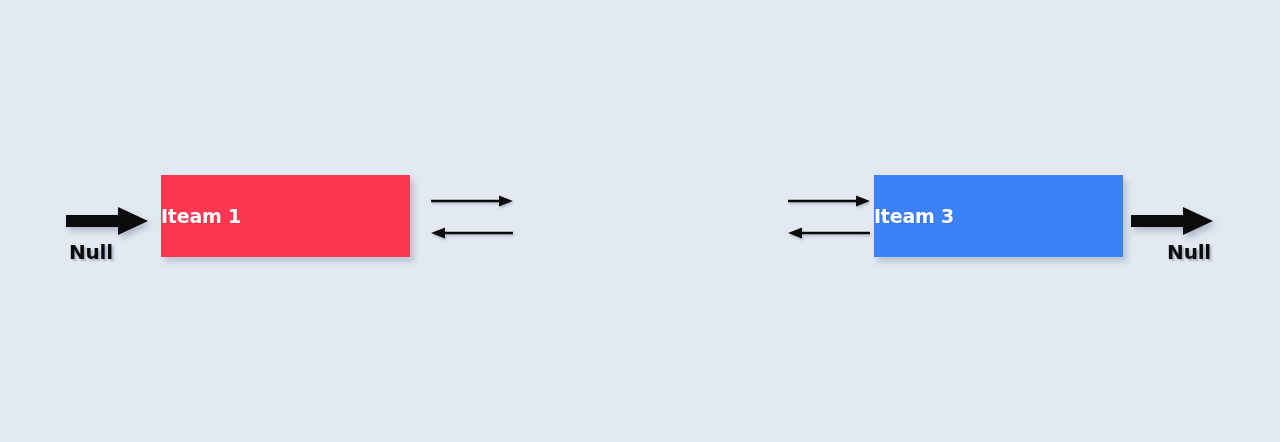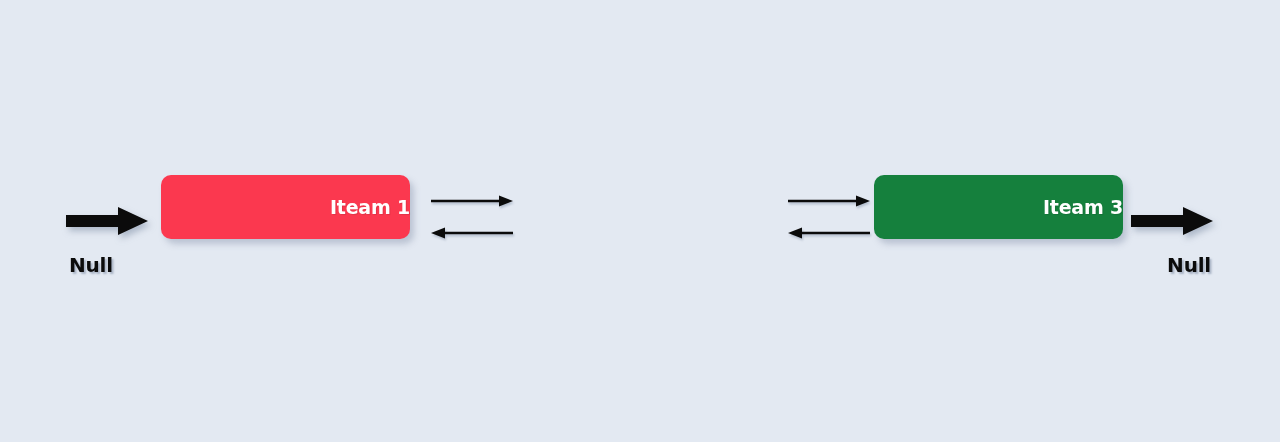--- a/index.html
+++ b/index.html
@@ -19,26 +19,25 @@
     width: 1280px;
     height: 442px;
     background: #e3e9f2;
   }
 
   
   .node {
     position: absolute;
     top: 175px;
     width: 249px;
-    height: 64px;
+    height: 82px;
     display: flex;
     align-items: center;
-    justify-content: flex-end;
+    justify-content: flex-start;
     box-shadow: 4px 5px 6px rgba(120, 135, 160, 0.38);
-    border-radius: 10px;
   }
   .node-label {
     color: #ffffff;
     font-size: 19px;
     font-weight: bold;
     letter-spacing: -0.2px;
     text-shadow: 1px 1px 1px rgba(0, 0, 0, 0.10);
     white-space: nowrap;
   }
 
@@ -82,21 +81,21 @@
     filter: drop-shadow(3px 4px 3px rgba(120, 135, 160, 0.5));
   }
   .thick-arrow svg { display: block; }
 
   .null-label {
     font-size: 20px;
     font-weight: bold;
     color: #0b0b0b;
     letter-spacing: -0.2px;
     text-shadow: 2px 2px 2px rgba(120, 135, 160, 0.55);
-    margin-top: 17px;
+    margin-top: 4px;
   }
   #null-left .null-label  { text-align: left;  padding-left: 3px; }
   #null-right .null-label { text-align: right; padding-right: 2px; }
 </style>
 </head>
 <body>
 
 <div id="canvas">
 
   <div class="null-group" id="null-left">
@@ -136,21 +135,21 @@
       </svg>
     </div>
     <div class="thin-arrow backward">
       <svg width="82" height="14" viewBox="0 0 82 14" xmlns="http://www.w3.org/2000/svg">
         <line x1="11" y1="7" x2="82" y2="7" stroke="#0b0b0b" stroke-width="2.6"></line>
         <path d="M0 7 L14 1.5 L14 12.5 Z" fill="#0b0b0b"></path>
       </svg>
     </div>
   </div>
 
-  <div class="node" id="node-3" style="background:#15803d">
+  <div class="node" id="node-3" style="background:#3b82f6">
     <span class="node-label">Iteam 3</span>
   </div>
 
   <div class="null-group" id="null-right">
     <div class="thick-arrow">
       <svg width="82" height="30" viewBox="0 0 82 30" xmlns="http://www.w3.org/2000/svg">
         <path d="M0 9 L52 9 L52 1 L82 15 L52 29 L52 21 L0 21 Z" fill="#0b0b0b"></path>
       </svg>
     </div>
     <div class="null-label">Null</div>

